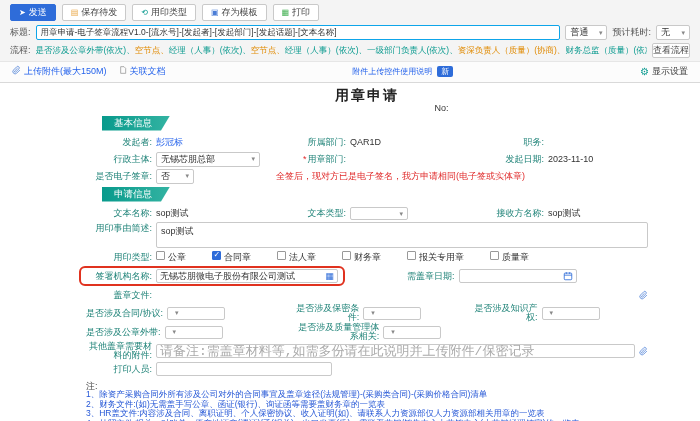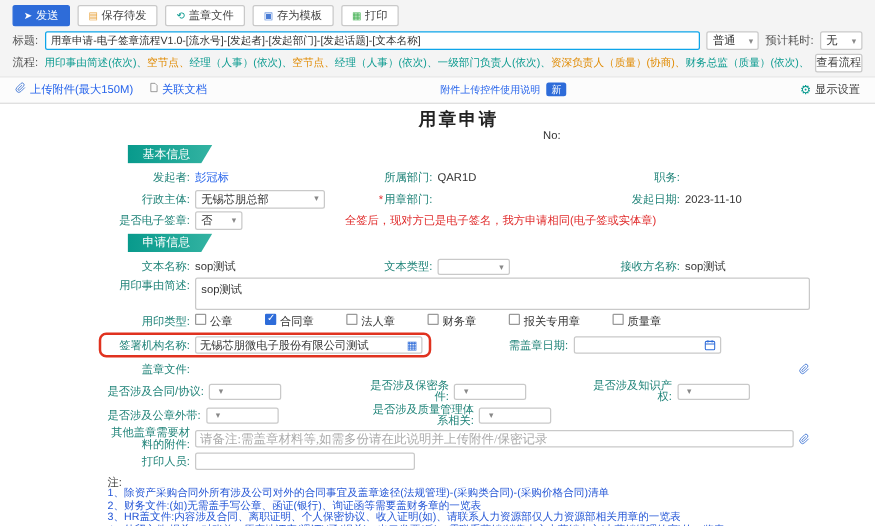--- a/index.html
+++ b/index.html
@@ -64,21 +64,21 @@
   .w2 { width:74px; } .v2 { width:112px; }
   .w3 { width:86px; } .v3 { flex:1; }
   .val { color:#333; }
   .val-link { color:#2563eb; cursor:pointer; }
   .req { color:#e02b2b; margin-right:1px; }
   .hint { color:#e02b2b; }
 
   .input { border:1px solid #c9c9c9; background:#fff; height:14px; display:inline-flex; align-items:center;
            padding:0 3px; border-radius:2px; gap:21px; }
   input.real { border:1px solid #c9c9c9; background:#fff; height:14px; padding:0 3px; border-radius:2px;
-               font-family:Liberation Serif, serif; font-size:10px; color:#333; }
+               font-family:Liberation Mono, monospace; font-size:13px; color:#333; }
   input.real::placeholder { color:#aaa; }
   .textarea { border:1px solid #c9c9c9; background:#fff; height:26px; flex:1; padding:2px 4px; border-radius:2px;
               font-size:9px; color:#333; overflow:hidden; }
   .mini-sel { width:58px; height:13px; font-size:8px; }
 
   .cb-item { display:inline-flex; align-items:flex-start; gap:3px; margin-right:26px; cursor:pointer; }
   .cb { width:9px; height:9px; border:1px solid #999; background:#fff; display:inline-block; position:relative; border-radius:1px; }
   .cb.checked { background:#2e6cd9; border-color:#2e6cd9; }
   .cb.checked::after { content:"✓"; color:#fff; font-size:8px; position:absolute; top:-1.5px; left:0.5px; }
 
@@ -107,21 +107,21 @@
     <button class="btn primary">
       <span class="ico plane">➤</span>
       <span>发送</span>
     </button>
     <button class="btn">
       <span class="ico save">▤</span>
       <span>保存待发</span>
     </button>
     <button class="btn">
       <span class="ico clear">⟲</span>
-      <span>盖章文件</span>
+      <span>用印类型</span>
     </button>
     <button class="btn">
       <span class="ico tmpl">▣</span>
       <span>存为模板</span>
     </button>
     <button class="btn">
       <span class="ico print">▦</span>
       <span>打印</span>
     </button>
   </div>
@@ -136,21 +136,21 @@
     <span class="hlab">预计耗时:</span>
     <div class="select sel-dur">
       <span>无</span>
       <span class="car">▾</span>
     </div>
   </div>
 
   <div class="flow-row">
     <span class="hlab">流程:</span>
     <div class="flow-text">
-      <span class="seg-t">用印事由简述(依次)、</span><span class="seg-o">空节点、</span><span class="seg-t">经理（人事）(依次)、</span><span class="seg-o">空节点、</span><span class="seg-t">经理（人事）(依次)、</span><span class="seg-t">一级部门负责人(依次)、</span><span class="seg-o">资深负责人（质量）(协商)、</span><span class="seg-t">财务总监（质量）(依次)、</span>
+      <span class="seg-t">是否涉及公章外带(依次)、</span><span class="seg-o">空节点、</span><span class="seg-t">经理（人事）(依次)、</span><span class="seg-o">空节点、</span><span class="seg-t">经理（人事）(依次)、</span><span class="seg-t">一级部门负责人(依次)、</span><span class="seg-o">资深负责人（质量）(协商)、</span><span class="seg-t">财务总监（质量）(依次)、</span>
     </div>
     <button class="btn viewflow">
       <span>查看流程</span>
     </button>
   </div>
 
   <div class="links-row">
     <span class="link">
       <svg class="clip-svg" width="9" height="10" viewBox="0 0 24 24">
           <path d="M21 12l-8.5 8.5a6 6 0 0 1-8.5-8.5L12.5 3.5a4 4 0 0 1 5.7 5.7L9.7 17.7a2 2 0 0 1-2.8-2.8L15 7" fill="none" stroke="#4a7dd6" stroke-width="2"></path>

